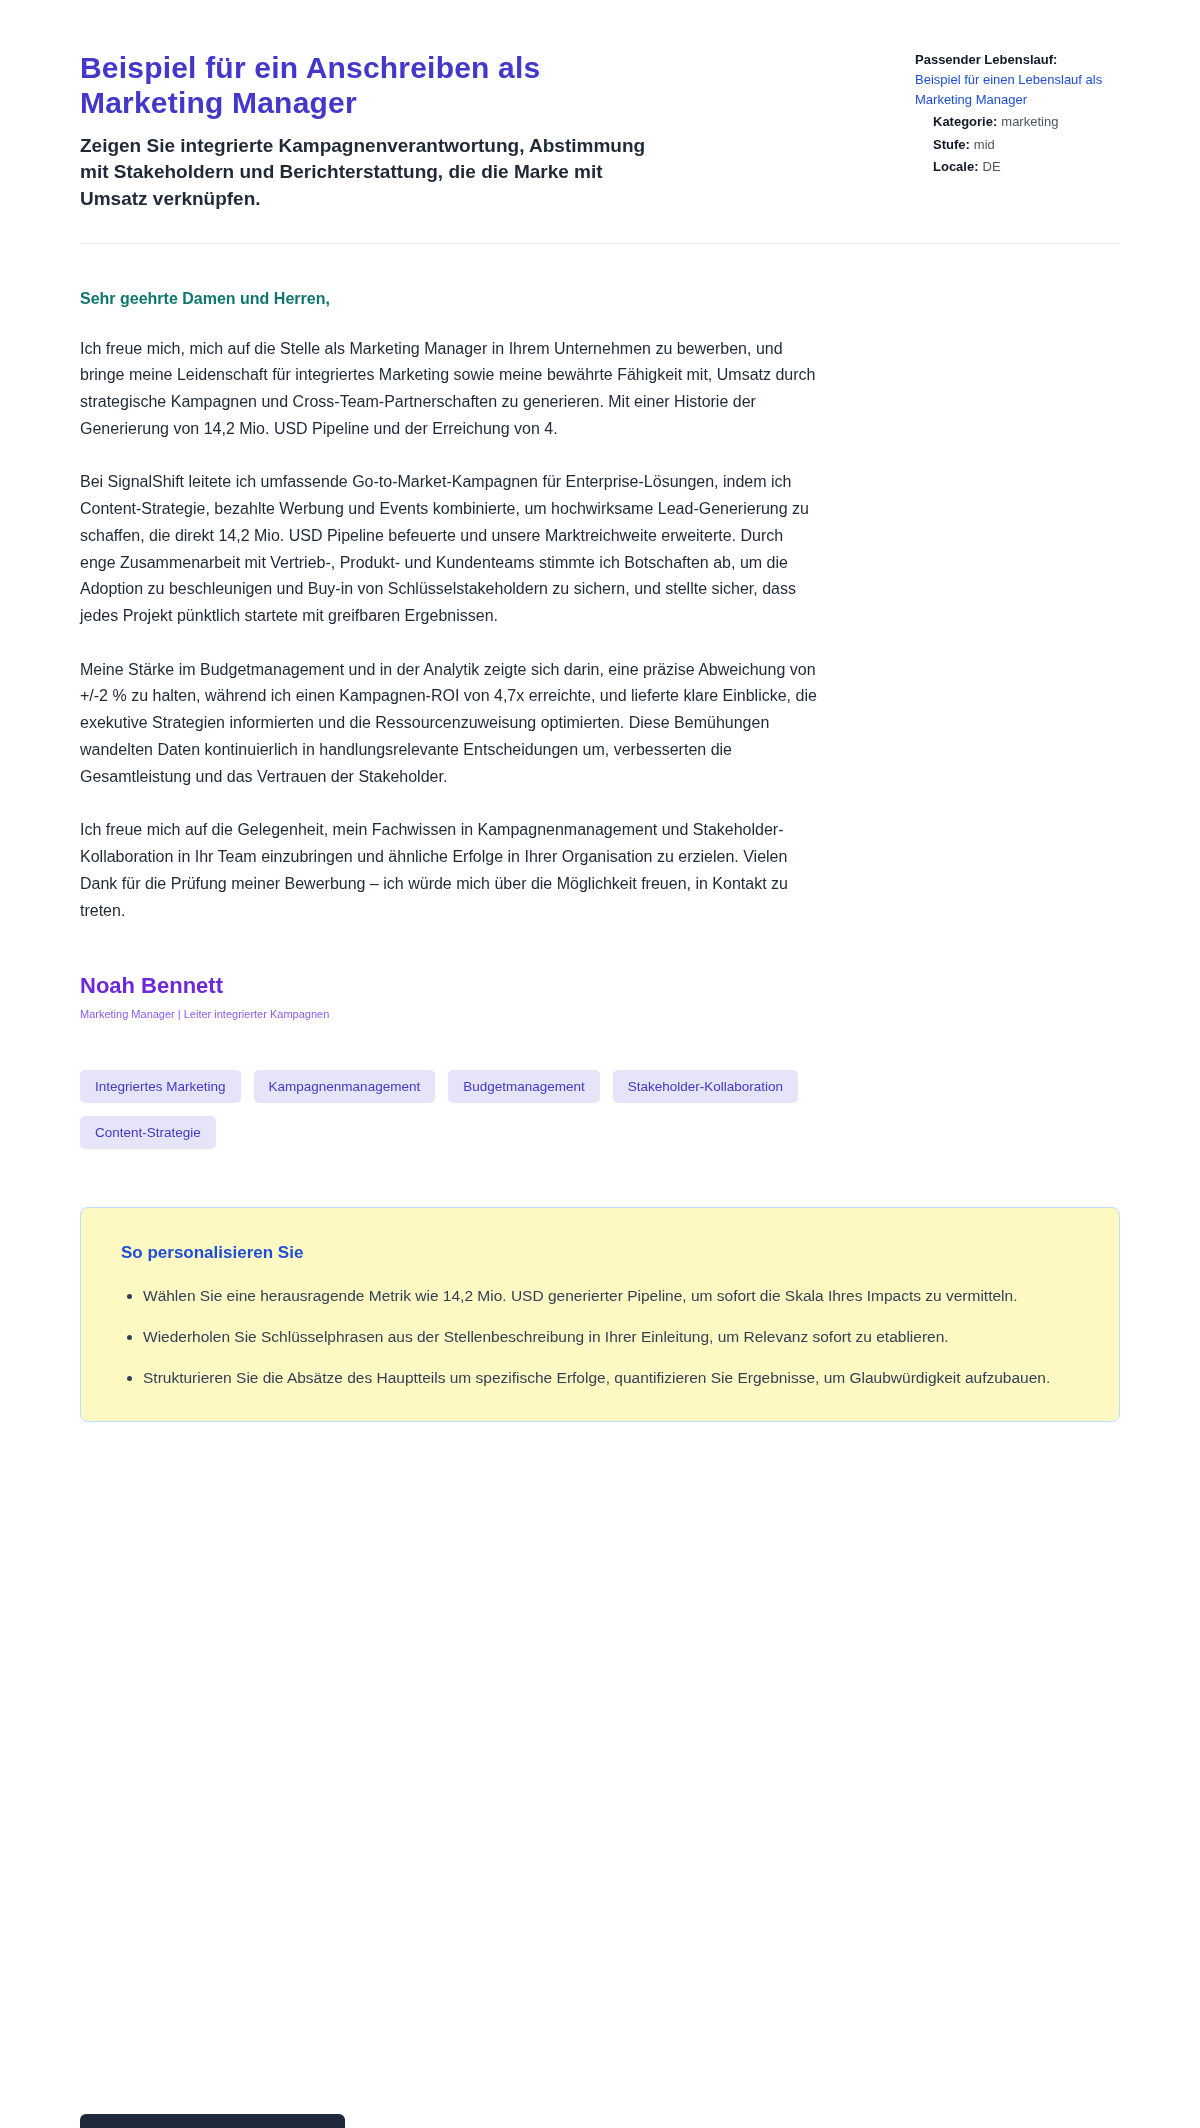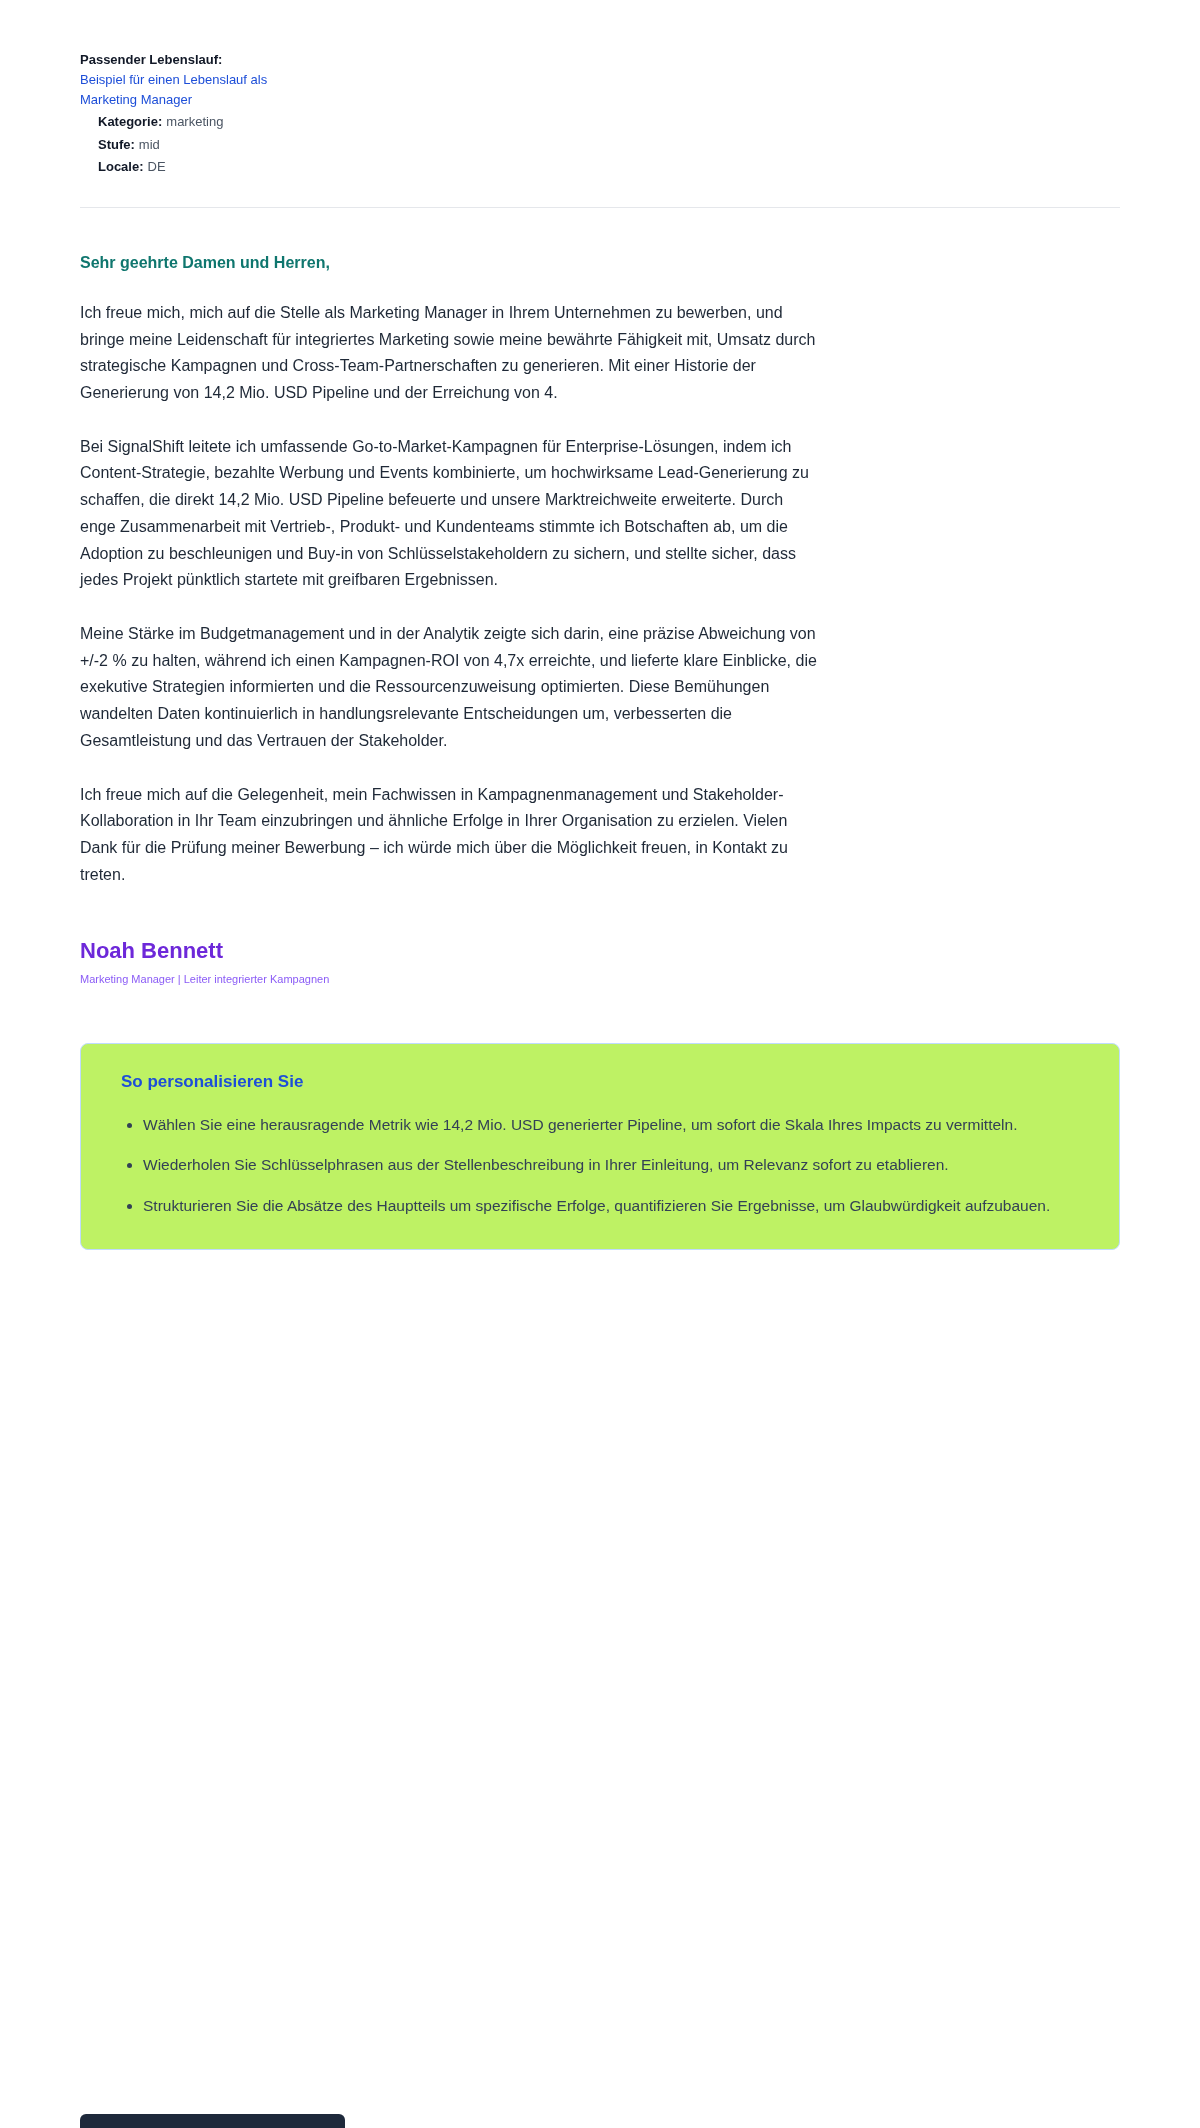--- a/index.html
+++ b/index.html
@@ -42,41 +42,45 @@
 
   
   .tags { display: flex; flex-wrap: wrap; gap: 13px; margin-top: 50px; max-width: 780px; }
   .tag {
     background: #e6e4f8; color: #4338ca; font-size: 13.5px;
     padding: 9px 15px; border-radius: 5px; cursor: pointer; white-space: nowrap;
   }
 
   
   .tips {
-    margin-top: 58px; background: #bef264; border: 1px solid #bfdbfe;
-    border-radius: 8px; padding: 28px 26px 30px 22px;
+    margin-top: 58px; background: #fef9c3; border: 1px solid #bfdbfe;
+    border-radius: 8px; padding: 35px 26px 30px 22px;
   }
   .tips-heading { color: #1d4ed8; font-size: 17px; font-weight: 700; margin: 0 0 20px 18px; }
   .tips-list { margin: 0; padding-left: 40px; }
   .tip-item { font-size: 15.5px; line-height: 1.72; color: #334155; margin-bottom: 14px; }
   .tip-item:last-child { margin-bottom: 0; }
 
   
   .partial-footer {
     position: absolute; left: 80px; bottom: 0;
     width: 265px; height: 14px; background: #1e293b;
     border-radius: 6px 6px 0 0;
   }
 </style>
 </head>
 <body>
 
 <div class="container">
 
   <header class="header">
+    <div class="header-left">
+      <h1 class="page-title">Beispiel für ein Anschreiben als Marketing Manager</h1>
+      <p class="page-subtitle">Zeigen Sie integrierte Kampagnenverantwortung, Abstimmung mit Stakeholdern und Berichterstattung, die die Marke mit Umsatz verknüpfen.</p>
+    </div>
     <aside class="meta">
       <span class="meta-label">Passender Lebenslauf:</span>
       <a class="meta-link">Beispiel für einen Lebenslauf als Marketing Manager</a>
       <div class="meta-row">
         <span class="meta-label">Kategorie:</span><span class="meta-value">marketing</span>
       </div>
       <div class="meta-row">
         <span class="meta-label">Stufe:</span><span class="meta-value">mid</span>
       </div>
       <div class="meta-row">
@@ -90,20 +94,27 @@
   <article class="letter">
     <p class="greeting">Sehr geehrte Damen und Herren,</p>
     <p class="para">Ich freue mich, mich auf die Stelle als Marketing Manager in Ihrem Unternehmen zu bewerben, und bringe meine Leidenschaft für integriertes Marketing sowie meine bewährte Fähigkeit mit, Umsatz durch strategische Kampagnen und Cross-Team-Partnerschaften zu generieren. Mit einer Historie der Generierung von 14,2 Mio. USD Pipeline und der Erreichung von 4.</p>
     <p class="para">Bei SignalShift leitete ich umfassende Go-to-Market-Kampagnen für Enterprise-Lösungen, indem ich Content-Strategie, bezahlte Werbung und Events kombinierte, um hochwirksame Lead-Generierung zu schaffen, die direkt 14,2 Mio. USD Pipeline befeuerte und unsere Marktreichweite erweiterte. Durch enge Zusammenarbeit mit Vertrieb-, Produkt- und Kundenteams stimmte ich Botschaften ab, um die Adoption zu beschleunigen und Buy-in von Schlüsselstakeholdern zu sichern, und stellte sicher, dass jedes Projekt pünktlich startete mit greifbaren Ergebnissen.</p>
     <p class="para">Meine Stärke im Budgetmanagement und in der Analytik zeigte sich darin, eine präzise Abweichung von +/-2 % zu halten, während ich einen Kampagnen-ROI von 4,7x erreichte, und lieferte klare Einblicke, die exekutive Strategien informierten und die Ressourcenzuweisung optimierten. Diese Bemühungen wandelten Daten kontinuierlich in handlungsrelevante Entscheidungen um, verbesserten die Gesamtleistung und das Vertrauen der Stakeholder.</p>
     <p class="para">Ich freue mich auf die Gelegenheit, mein Fachwissen in Kampagnenmanagement und Stakeholder-Kollaboration in Ihr Team einzubringen und ähnliche Erfolge in Ihrer Organisation zu erzielen. Vielen Dank für die Prüfung meiner Bewerbung – ich würde mich über die Möglichkeit freuen, in Kontakt zu treten.</p>
     <p class="sig-name">Noah Bennett</p>
     <p class="sig-role">Marketing Manager | Leiter integrierter Kampagnen</p>
   </article>
 
+  <div class="tags">
+    <span class="tag">Integriertes Marketing</span>
+    <span class="tag">Kampagnenmanagement</span>
+    <span class="tag">Budgetmanagement</span>
+    <span class="tag">Stakeholder-Kollaboration</span>
+    <span class="tag">Content-Strategie</span>
+  </div>
 
   <section class="tips">
     <h2 class="tips-heading">So personalisieren Sie</h2>
     <ul class="tips-list">
       <li class="tip-item">Wählen Sie eine herausragende Metrik wie 14,2 Mio. USD generierter Pipeline, um sofort die Skala Ihres Impacts zu vermitteln.</li>
       <li class="tip-item">Wiederholen Sie Schlüsselphrasen aus der Stellenbeschreibung in Ihrer Einleitung, um Relevanz sofort zu etablieren.</li>
       <li class="tip-item">Strukturieren Sie die Absätze des Hauptteils um spezifische Erfolge, quantifizieren Sie Ergebnisse, um Glaubwürdigkeit aufzubauen.</li>
     </ul>
   </section>
 

